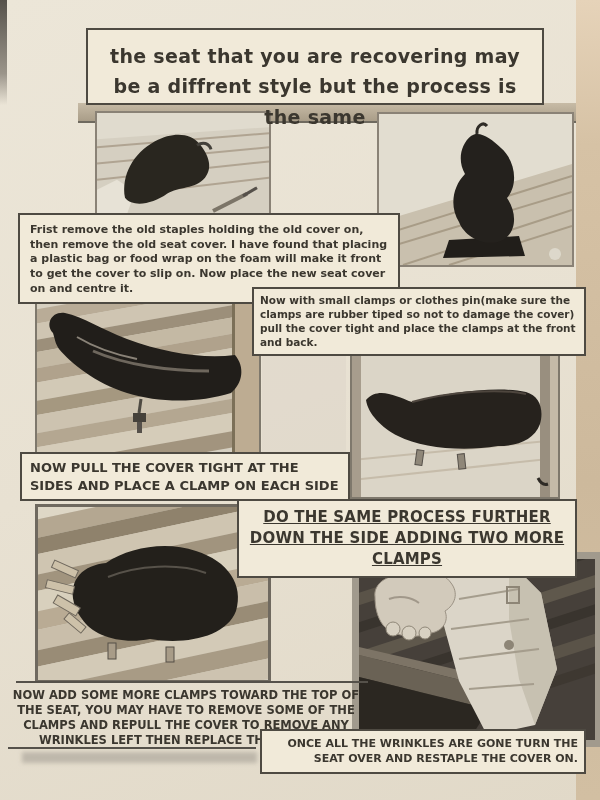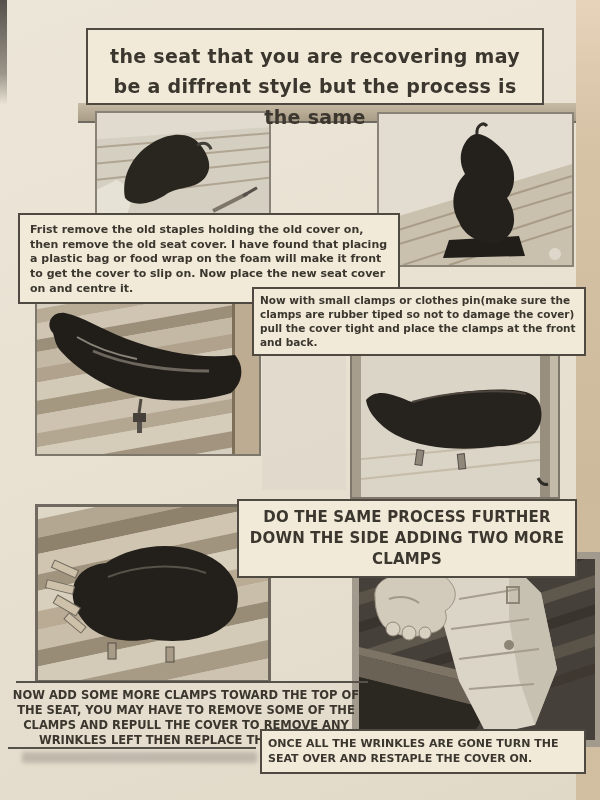--- a/index.html
+++ b/index.html
@@ -16,24 +16,24 @@
         background:#dcd6c9;opacity:.55;z-index:0;}
   .note{position:absolute;z-index:3;background:#f1ead9;border:2px solid #4e4a42;
         font-weight:bold;box-sizing:border-box;line-height:1.3;}
   .title-box{left:70px;top:28px;width:458px;height:77px;font-size:19px;
         text-align:center;padding:11px 14px 0 14px;line-height:1.6;letter-spacing:.3px;margin-left:16px;}
   .note-intro{left:18px;top:213px;width:382px;min-height:72px;font-size:11px;
         padding:8px 6px 6px 10px;line-height:1.33;}
   .note-clamps{left:252px;top:287px;width:334px;font-size:10.5px;padding:5px 6px;line-height:1.32;}
   .note-sides{left:20px;top:452px;width:330px;font-size:13px;padding:5px 8px;line-height:1.35;}
   .note-further{left:237px;top:499px;width:340px;font-size:15px;text-align:center;
-        padding:6px 4px;line-height:1.4;letter-spacing:.2px;}
+        padding:6px 4px;line-height:1.4;letter-spacing:.2px;text-decoration:underline;}
   .note-more{left:10px;top:688px;width:352px;font-size:11.5px;text-align:center;
         background:transparent;border:none;line-height:1.3;z-index:3;position:absolute;font-weight:bold;}
-  .note-finish{left:260px;top:729px;width:326px;font-size:11px;text-align:left;
+  .note-finish{left:260px;top:729px;width:326px;font-size:11px;text-align:right;
         padding:5px 6px;line-height:1.4;}
   .rule{position:absolute;background:#55514a;height:2px;z-index:2;}
   .rule-top{left:16px;top:681px;width:352px;}
   .rule-bottom{left:8px;top:747px;width:248px;}
   .smudge{position:absolute;left:22px;top:752px;width:235px;height:11px;
         background:#b5afa3;filter:blur(2px);opacity:.8;}
   .photo{position:absolute;z-index:2;background:#d5cfc1;}
   .photo svg{display:block;width:100%;height:100%;}
   .photo-a{left:95px;top:111px;width:172px;height:101px;border:2px solid #8a8276;}
   .photo-b{left:377px;top:112px;width:193px;height:151px;border:2px solid #8a8276;}
@@ -133,20 +133,21 @@
       <rect x="188" y="8" width="10" height="149" fill="#998f7f"></rect>
       <rect x="198" y="8" width="8" height="149" fill="#c4baa8"></rect>
       <path d="M14,60 C26,46 44,56 60,62 C96,52 146,46 174,52 C188,56 192,70 188,84 C182,100 166,106 146,106 C110,112 70,108 46,96 C30,88 16,74 14,60 Z" fill="#26221d"></path>
       <path d="M60,62 C96,52 146,48 174,54" stroke="#4e463e" stroke-width="2" fill="none"></path>
       <rect x="64" y="110" width="7" height="15" fill="#8f8779" stroke="#55504a" stroke-width="1" transform="rotate(8 67 117)"></rect>
       <rect x="106" y="114" width="7" height="15" fill="#8f8779" stroke="#55504a" stroke-width="1" transform="rotate(-6 109 121)"></rect>
       <path d="M186,138 q4,8 10,6" stroke="#2e2a25" stroke-width="3" fill="none"></path>
     </svg>
   </div>
 
+  <div class="note note-sides">NOW PULL THE COVER TIGHT AT THE SIDES AND PLACE A CLAMP ON EACH SIDE</div>
 
   <div class="note note-further">DO THE SAME PROCESS FURTHER DOWN THE SIDE ADDING TWO MORE CLAMPS</div>
 
   <div class="photo photo-e">
     <svg viewBox="0 0 230 173" preserveAspectRatio="none">
       <g transform="rotate(-12 115 86)">
         <rect x="-40" y="-30" width="320" height="20" fill="#ded7c6"></rect>
         <rect x="-40" y="-10" width="320" height="18" fill="#b4a791"></rect>
         <rect x="-40" y="8" width="320" height="16" fill="#8f826c"></rect>
         <rect x="-40" y="24" width="320" height="20" fill="#cfc5b1"></rect>

